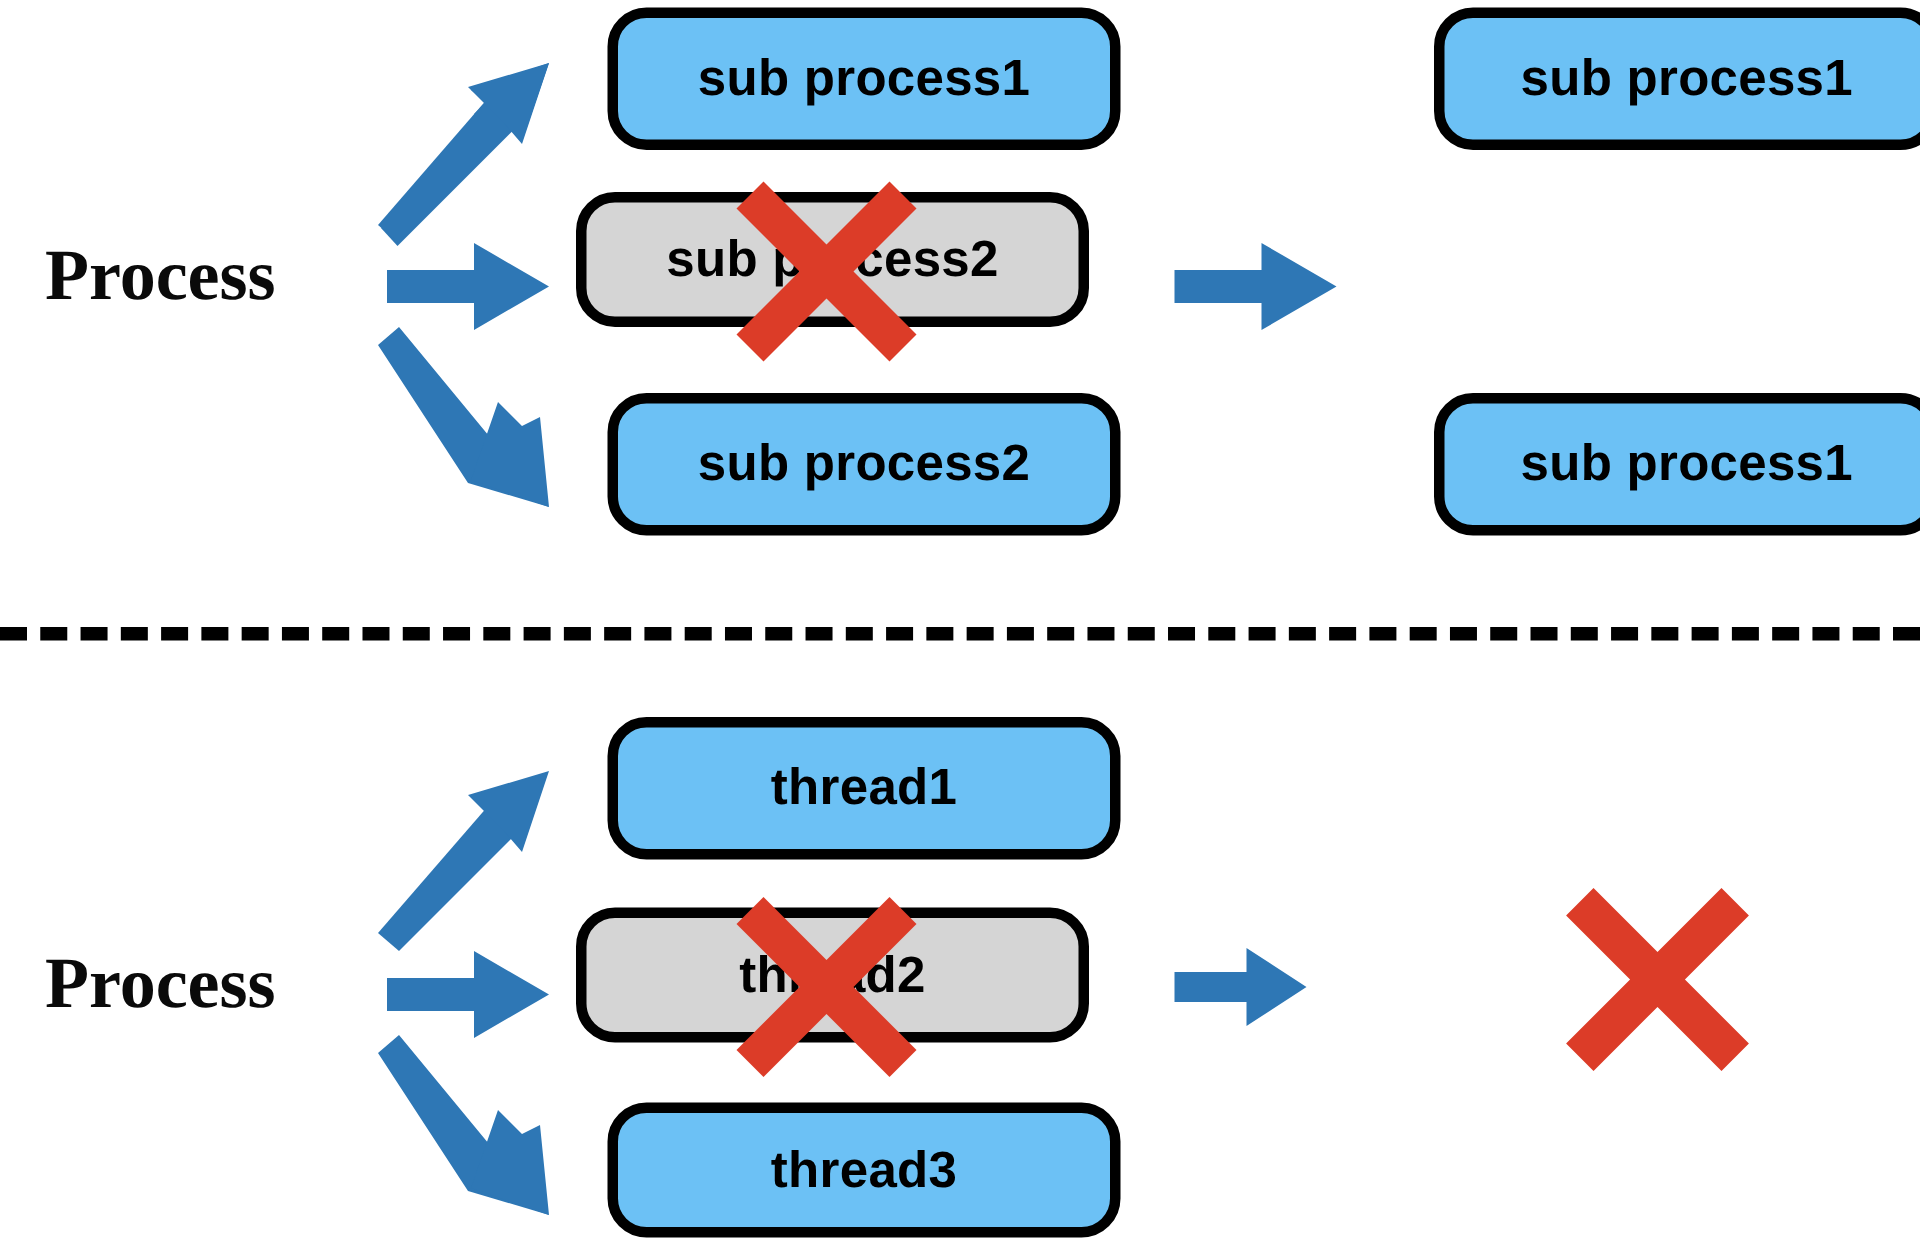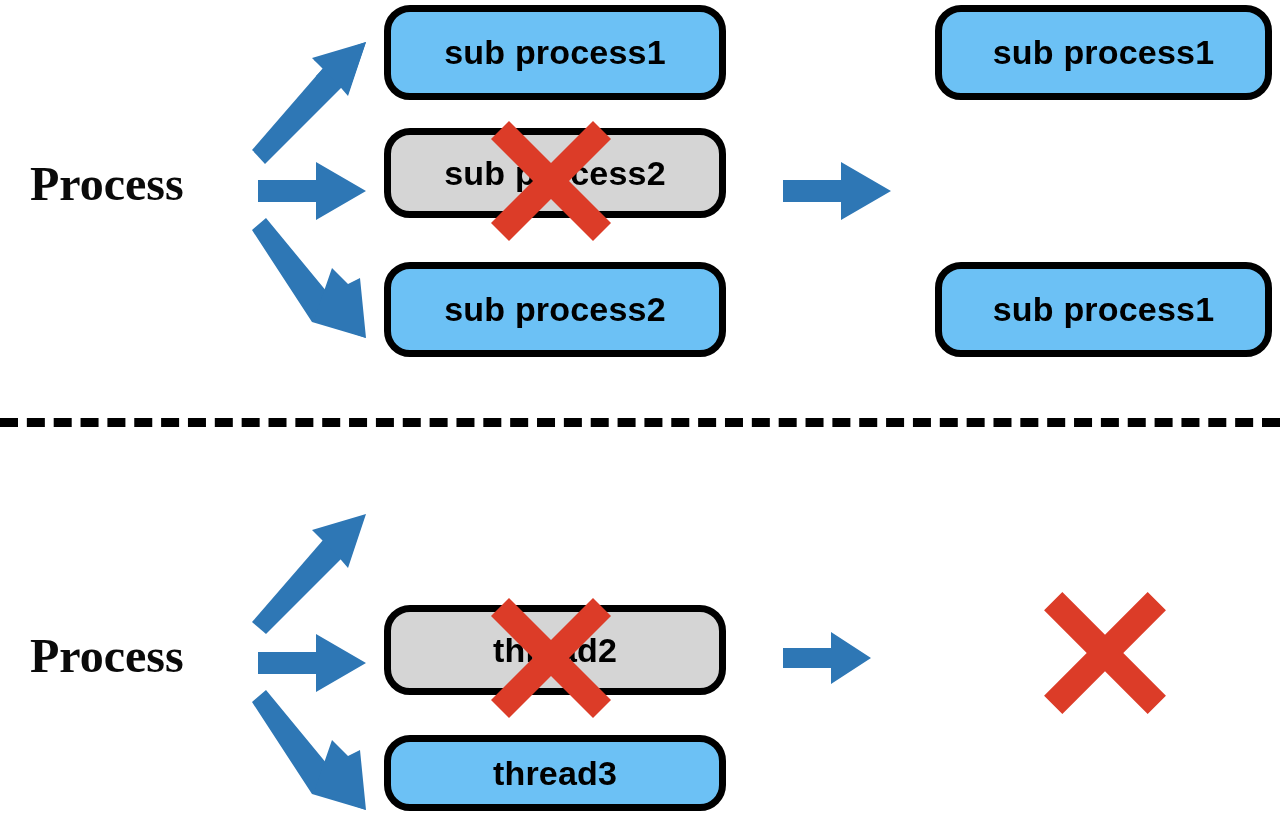--- a/index.html
+++ b/index.html
@@ -28,21 +28,21 @@
     display: flex;
     align-items: center;
     justify-content: center;
     font-family: "Liberation Sans", sans-serif;
     font-weight: bold;
     font-size: 34px;
     color: #000000;
     letter-spacing: 0.2px;
     white-space: nowrap;
   }
-  .node.blue  { background: #6CC1F5; }
+  .node.blue  { background: #6CC1F5; margin-left: 21px; }
   .node.gray  { background: #D5D5D5; }
 
   
   .big-label {
     position: absolute;
     font-family: Liberation Serif, serif;
     font-weight: bold;
     font-size: 48px;
     color: #0a0a0a;
     white-space: nowrap;
@@ -149,26 +149,29 @@
   </div>
 
   <div class="arrow" style="left:248px; top:690px;">
     <svg width="124" height="124" viewBox="0 0 124 124" aria-hidden="true">
       <path d="M4 12 L18 0 L112 114 L82 102 L64 104 Z" fill="#2E77B5"></path>
       <path d="M118 120 L64 104 L82 80 Z" fill="#2E77B5"></path>
       <path d="M118 120 L66 102 L84 50 L100 66 L112 60 Z" fill="#2E77B5"></path>
     </svg>
   </div>
 
+  <div class="node blue" style="left:384px; top:478px; width:342px; height:95px;">
+    <span>thread1</span>
+  </div>
 
   <div class="node gray" style="left:384px; top:605px; width:342px; height:90px;">
     <span>thread2</span>
   </div>
 
-  <div class="node blue" style="left:384px; top:735px; width:342px; height:76px;">
+  <div class="node blue" style="left:384px; top:735px; width:342px; height:90px;">
     <span>thread3</span>
   </div>
 
   <div class="xmark" style="left:487px; top:594px;">
     <svg width="128" height="128" viewBox="0 0 128 128" aria-hidden="true">
       <path d="M22 4 L64 46 L106 4 L124 22 L82 64 L124 106 L106 124 L64 82 L22 124 L4 106 L46 64 L4 22 Z" fill="#DC3C28"></path>
     </svg>
   </div>
 
   <div class="arrow" style="left:783px; top:630px;">

